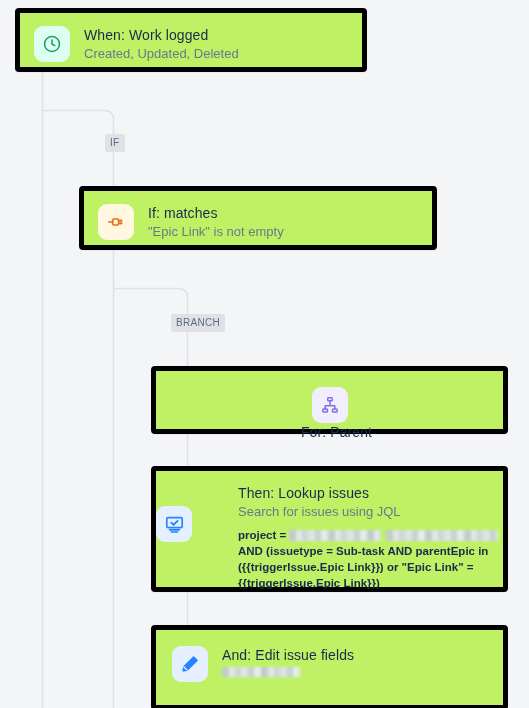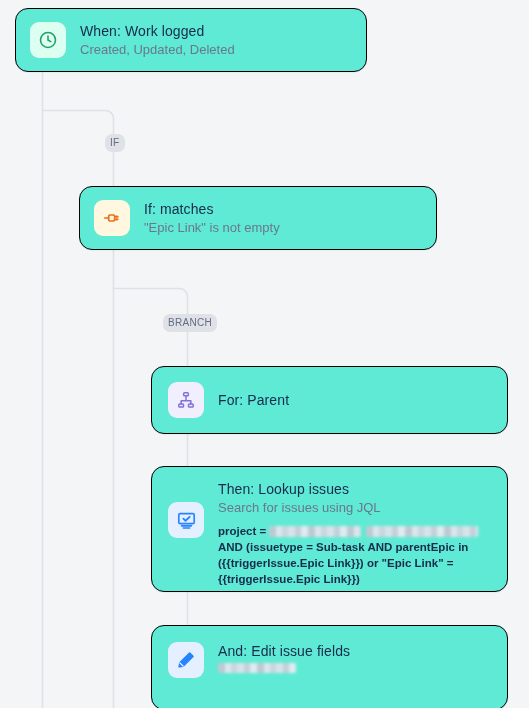--- a/index.html
+++ b/index.html
@@ -29,35 +29,35 @@
     left: 0; top: 0;
     width: 529px; height: 708px;
     pointer-events: none;
   }
 
   
   .badge {
     position: absolute;
     background: #DFE1E6;
     color: #5E6C84;
-    border-radius: 7px;
+    border-radius: 2px;
     font-size: 10px;
     line-height: 14px;
     padding: 2px 5px;
     letter-spacing: 0.3px;
     white-space: nowrap;
     font-family: "Liberation Sans", sans-serif;
   }
 
   
   .card {
     position: absolute;
-    background: #5eead4;
-    border: 1px solid #000000;
-    border-radius: 13px;
+    background: #bef264;
+    border: 5px solid #000000;
+    border-radius: 4px;
     display: flex;
     align-items: flex-start;
     box-shadow: 0 1px 1px rgba(9,30,66,0.04);
   }
   .card.vcenter { align-items: center; }
 
   .icon-tile {
     flex: 0 0 auto;
     width: 36px;
     height: 36px;
@@ -115,27 +115,27 @@
         #e8ecf2 32px, #e8ecf2 39px);
     filter: blur(1.6px);
     opacity: 0.95;
   }
   .redact.r1 { width: 92px; }
   .redact.r2 { width: 112px; margin-left: 5px; }
   .redact.r3 { width: 78px; height: 10px; margin-top: 2px; display: block; }
 
   
   #card-trigger { left: 15px;  top: 8px;   width: 352px; height: 64px; padding: 13px 14px; }
-  #card-if      { left: 79px;  top: 186px; width: 358px; height: 64px; padding: 13px 14px; align-items: flex-end; }
-  #card-for     { left: 151px; top: 366px; width: 357px; height: 68px; padding: 16px 16px; }
-  #card-lookup  { left: 151px; top: 466px; width: 357px; height: 126px; padding: 13px 16px; }
+  #card-if      { left: 79px;  top: 186px; width: 358px; height: 64px; padding: 13px 14px; }
+  #card-for     { left: 151px; top: 366px; width: 357px; height: 68px; padding: 16px 16px; flex-direction: column; }
+  #card-lookup  { left: 151px; top: 466px; width: 357px; height: 126px; padding: 13px 0; gap: 32px; }
   #card-edit    { left: 151px; top: 625px; width: 357px; height: 85px; padding: 16px 16px; }
 
   #badge-if     { left: 105px; top: 134px; }
-  #badge-branch { left: 163px; top: 314px; }
+  #badge-branch { left: 171px; top: 314px; }
 
   
   .tile-green  { background: #DCFFF1; }
   .tile-yellow { background: #FFF7E0; }
   .tile-purple { background: #F1EEFD; }
   .tile-blue   { background: #E4EFFF; }
   .tile-blue2  { background: #E4EFFF; }
 </style>
 </head>
 <body>

